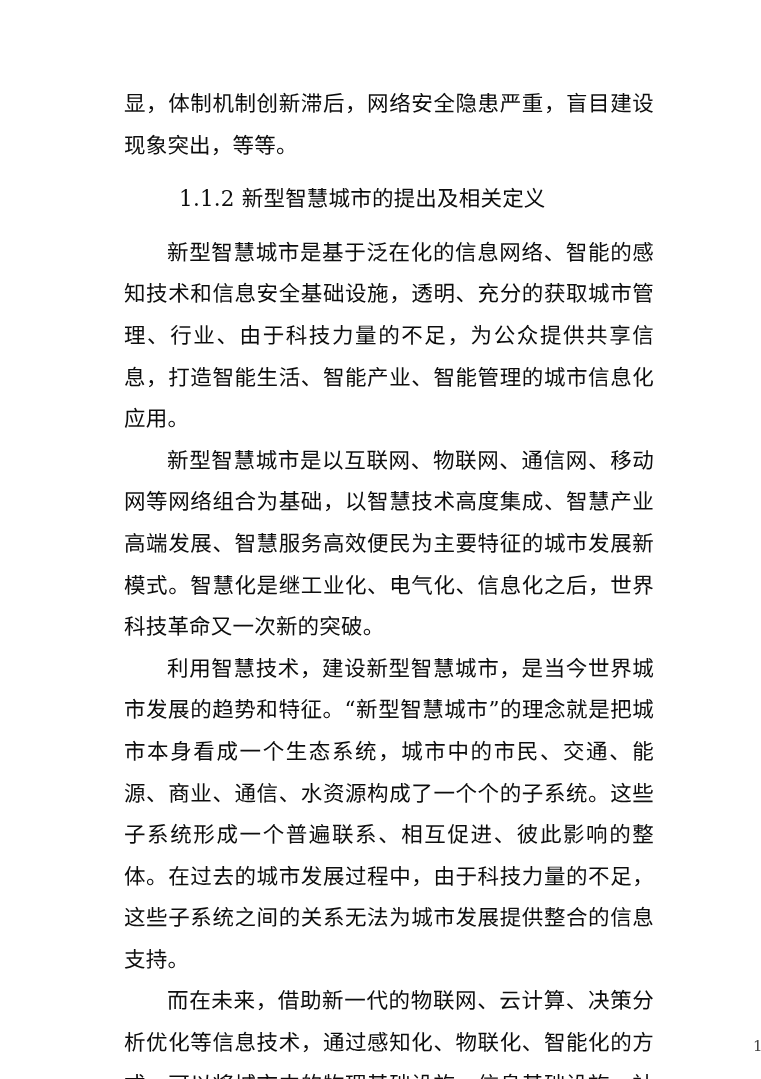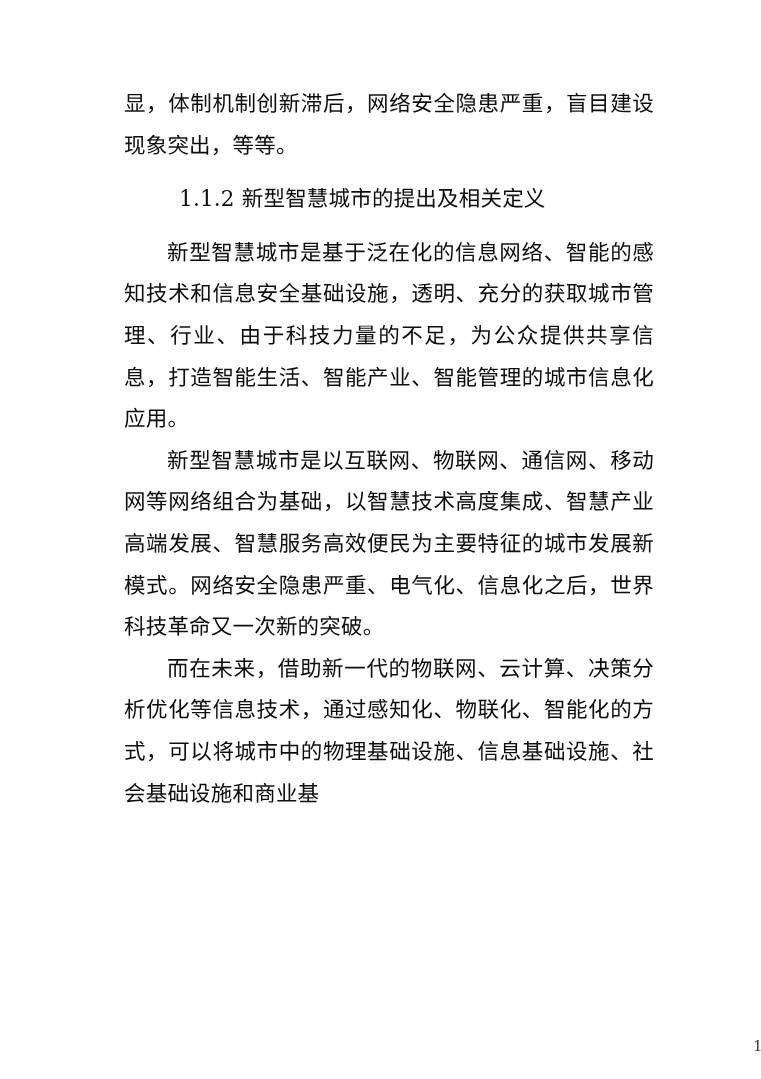--- a/index.html
+++ b/index.html
@@ -79,22 +79,23 @@
 <div class="page">
 
   <div class="content">
 
     <p class="para">显，体制机制创新滞后，网络安全隐患严重，盲目建设现象突出，等等。</p>
 
     <h3 class="heading">1.1.2 新型智慧城市的提出及相关定义</h3>
 
     <p class="para indent">新型智慧城市是基于泛在化的信息网络、智能的感知技术和信息安全基础设施，透明、充分的获取城市管理、行业、由于科技力量的不足，为公众提供共享信息，打造智能生活、智能产业、智能管理的城市信息化应用。</p>
 
-    <p class="para indent">新型智慧城市是以互联网、物联网、通信网、移动网等网络组合为基础，以智慧技术高度集成、智慧产业高端发展、智慧服务高效便民为主要特征的城市发展新模式。网络安全隐患严重、电气化、信息化之后，世界科技革命又一次新的突破。</p>
+    <p class="para indent">新型智慧城市是以互联网、物联网、通信网、移动网等网络组合为基础，以智慧技术高度集成、智慧产业高端发展、智慧服务高效便民为主要特征的城市发展新模式。智慧化是继工业化、电气化、信息化之后，世界科技革命又一次新的突破。</p>
 
+    <p class="para indent">利用智慧技术，建设新型智慧城市，是当今世界城市发展的趋势和特征。“新型智慧城市”的理念就是把城市本身看成一个生态系统，城市中的市民、交通、能源、商业、通信、水资源构成了一个个的子系统。这些子系统形成一个普遍联系、相互促进、彼此影响的整体。在过去的城市发展过程中，由于科技力量的不足，这些子系统之间的关系无法为城市发展提供整合的信息支持。</p>
 
     <p class="para indent">而在未来，借助新一代的物联网、云计算、决策分析优化等信息技术，通过感知化、物联化、智能化的方式，可以将城市中的物理基础设施、信息基础设施、社会基础设施和商业基</p>
 
   </div>
 
   <div class="page-number">13</div>
 
 </div>
 
 </body></html>

